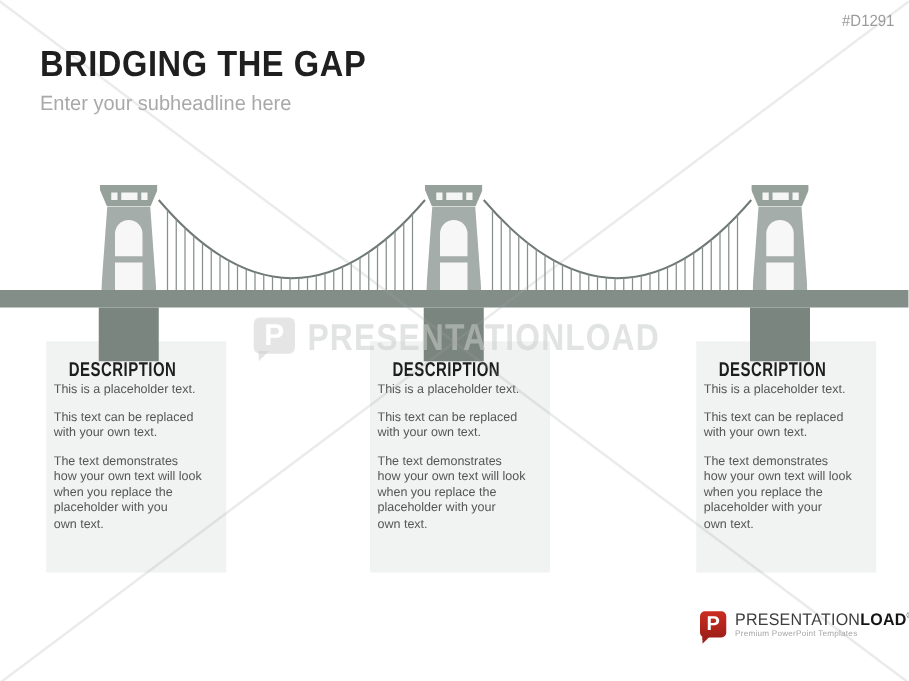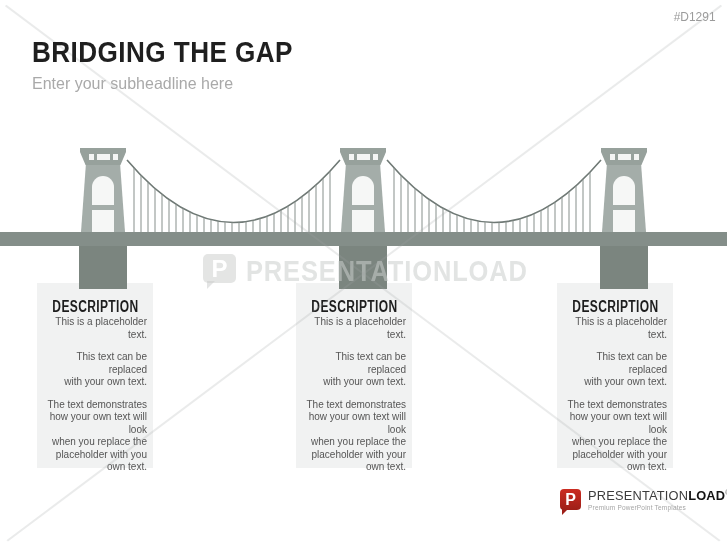--- a/index.html
+++ b/index.html
@@ -1,38 +1,37 @@
 <!DOCTYPE html>
 <html style="--accent-red: #cb2c21; --tower-body: #a4ada9; --tower-cap: #97a19c; --deck: #848e89; --pier: #7b857f; --box-bg: #f1f2f2;"><head>
 <meta charset="utf-8">
 <style>
   html,body{margin:0;padding:0;background:#ffffff;}
   .slide{
     position:relative;width:727px;height:545px;background:#ffffff;overflow:hidden;
     font-family:"Liberation Sans", sans-serif;
-    border-radius:19px;
   }
   
   .slide-id{
     position:absolute;top:9px;right:11px;font-size:13px;color:#9b9b9b;
     transform:scaleX(.92);transform-origin:100% 0;z-index:6;
   }
   .title{
     position:absolute;left:32px;top:36px;margin:0;font-size:29px;font-weight:bold;
     color:#1f1f1f;letter-spacing:.5px;transform:scaleX(.9);transform-origin:0 0;
     white-space:nowrap;z-index:6;
   }
   .subheadline{
     position:absolute;left:32px;top:74px;margin:0;font-size:16.5px;font-weight:normal;
     color:#a9a9a9;transform:scaleX(.97);transform-origin:0 0;white-space:nowrap;z-index:6;
   }
   
   .desc-box{
-    position:absolute;top:283px;width:116px;height:185px;background:var(--box-bg,#f1f2f2);
-    text-align:right;z-index:1;
+    position:absolute;top:273px;width:144px;height:185px;background:var(--box-bg,#f1f2f2);
+    text-align:left;z-index:1;
   }
   .desc-box.b1{left:37px}.desc-box.b2{left:296px}.desc-box.b3{left:557px}
   .desc-box h2{
     margin:15px 0 0;font-size:16px;font-weight:bold;color:#1d1d1d;letter-spacing:.5px;
     transform:scaleX(.75);
   }
   .desc-box p{
     margin:10px 6px 0;font-size:10px;line-height:12.5px;color:#555555;white-space:pre-line;
   }
   .desc-box p.first{margin-top:0;}

